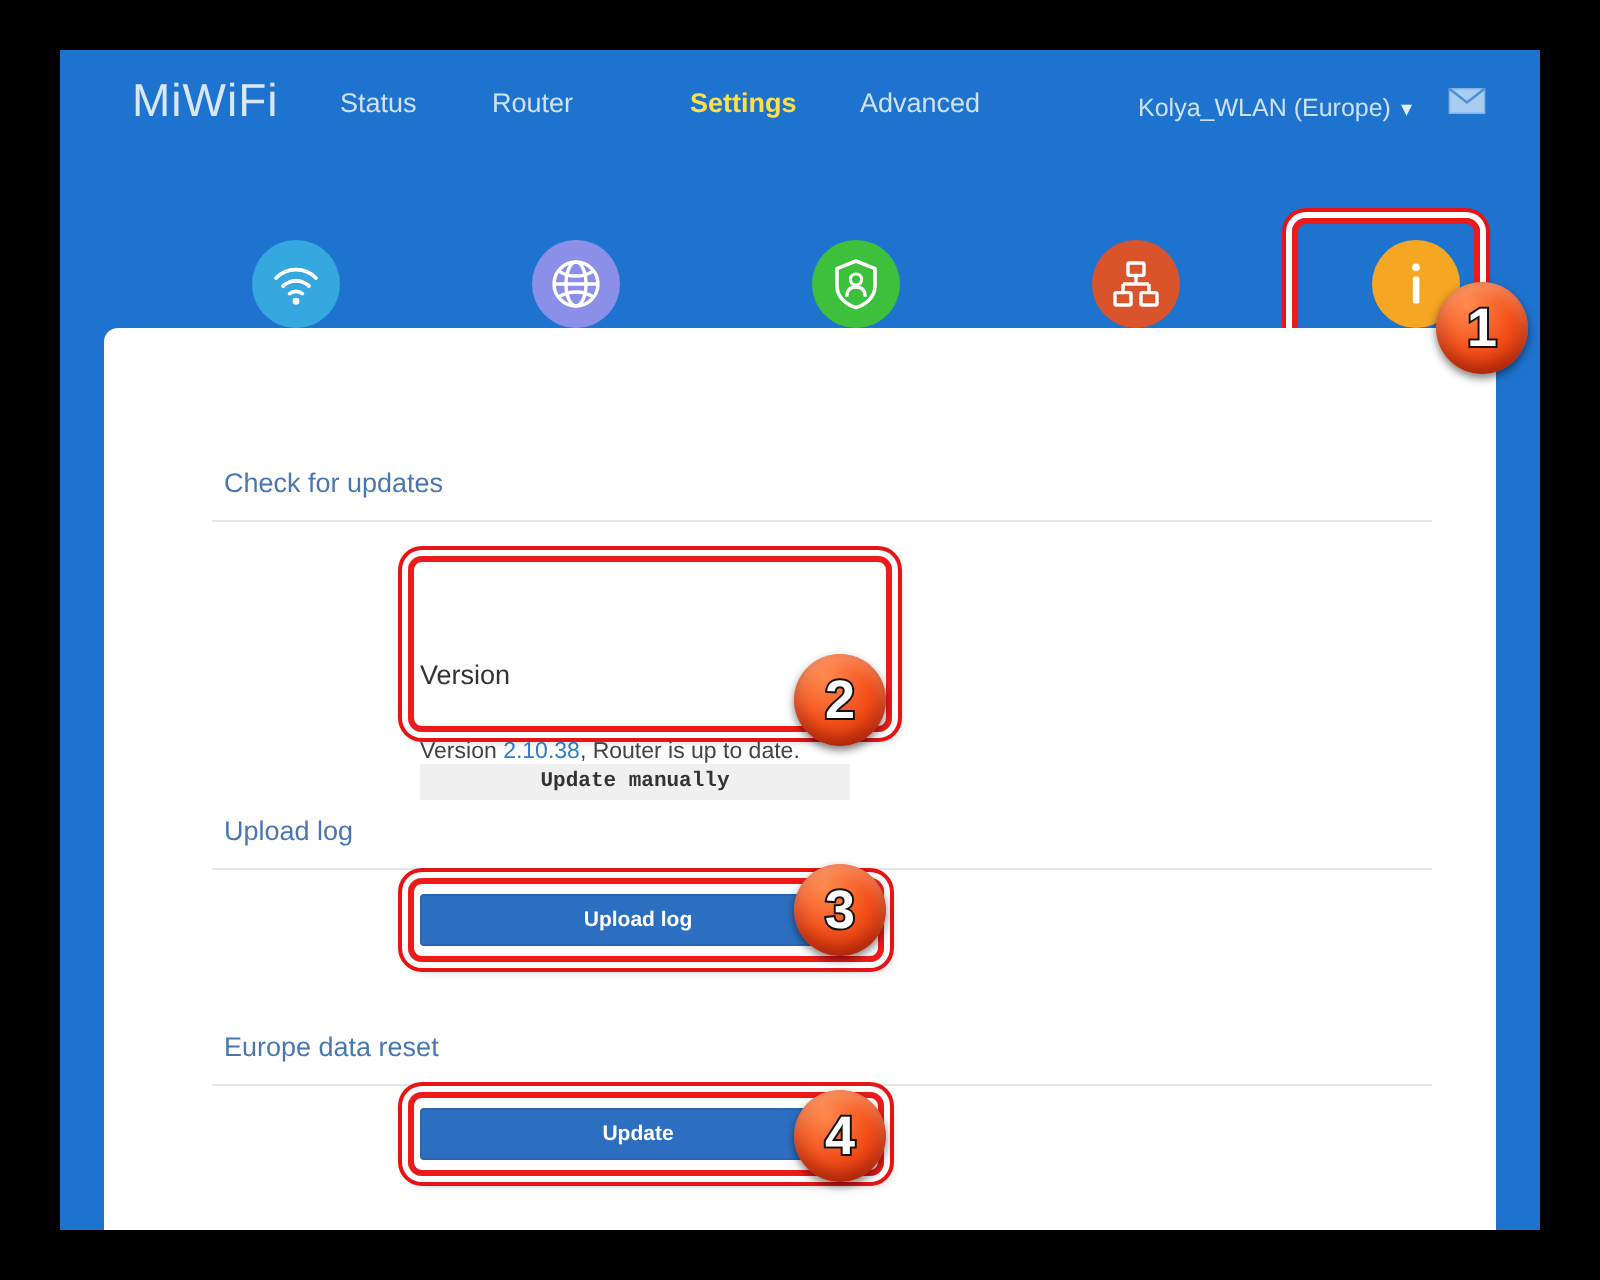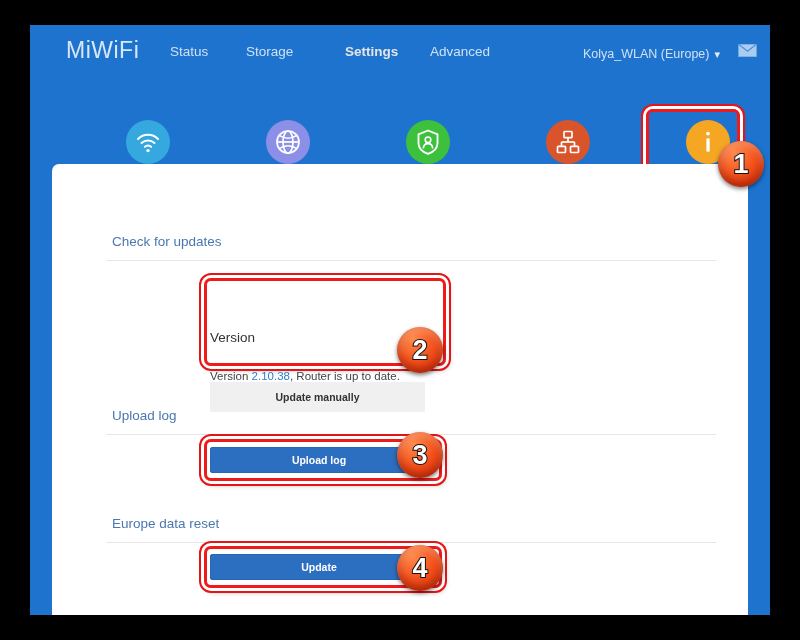--- a/index.html
+++ b/index.html
@@ -29,41 +29,40 @@
     background: #1e73ce;
     overflow: hidden;
   }
 
   
   #topnav {
     position: absolute;
     left: 0; top: 0;
     width: 740px; height: 53px;
     background: #1e73ce;
-    padding-left: 14px;
   }
   #brand {
     position: absolute;
     left: 36px; top: 12px;
     font-size: 23px;
     letter-spacing: 0.5px;
     color: #d8e7f7;
     font-family: "Liberation Sans", sans-serif;
     font-weight: 400;
   }
   .nav-link {
     position: absolute;
     top: 19px;
     font-size: 13.5px;
     color: #cfe1f5;
     white-space: nowrap;
     cursor: pointer;
   }
   .nav-link.active {
-    color: #e5e5e5;
+    color: #fde047;
     font-weight: bold;
   }
   #nav-status   { left: 140px; }
   #nav-storage  { left: 216px; }
   #nav-settings { left: 315px; }
   #nav-advanced { left: 400px; }
 
   #account {
     position: absolute;
     right: 64px; top: 22px;
@@ -190,24 +189,24 @@
     left: 0; top: 40px;
     font-size: 11.5px;
     color: #444444;
     white-space: nowrap;
     text-align: center;
   }
   #version-number { color: #2f7fd0; }
   #update-manually {
     position: absolute;
     left: 0; top: 52px;
-    width: 215px; height: 30px;
+    width: 215px; height: 18px;
     background: #f0f0f0;
     border: none;
-    font-family: Liberation Sans, sans-serif;
+    font-family: Liberation Mono, monospace;
     font-size: 10.5px;
     font-weight: bold;
     color: #333333;
     cursor: pointer;
   }
 
   
   .blue-btn {
     position: absolute;
     left: 158px;
@@ -261,21 +260,21 @@
 </head>
 <body>
 
 <div id="screen">
   <div id="app">
 
     <div id="topnav">
       <div id="brand">MiWiFi</div>
 
       <div class="nav-link" id="nav-status">Status</div>
-      <div class="nav-link" id="nav-storage">Storage</div>
+      <div class="nav-link" id="nav-storage">Router</div>
       <div class="nav-link active" id="nav-settings">Settings</div>
       <div class="nav-link" id="nav-advanced">Advanced</div>
 
       <div id="account">
         <span>Kolya_WLAN (Europe)</span><span class="caret">▾</span>
       </div>
 
       <svg id="mail-icon" viewBox="0 0 24 17">
         <rect x="0.5" y="0.5" width="23" height="16" fill="#a9cdf1" stroke="#7fb4e6"></rect>
         <path d="M0.5 0.5 L12 9.5 L23.5 0.5" fill="none" stroke="#4b8fd4" stroke-width="1.6"></path>

